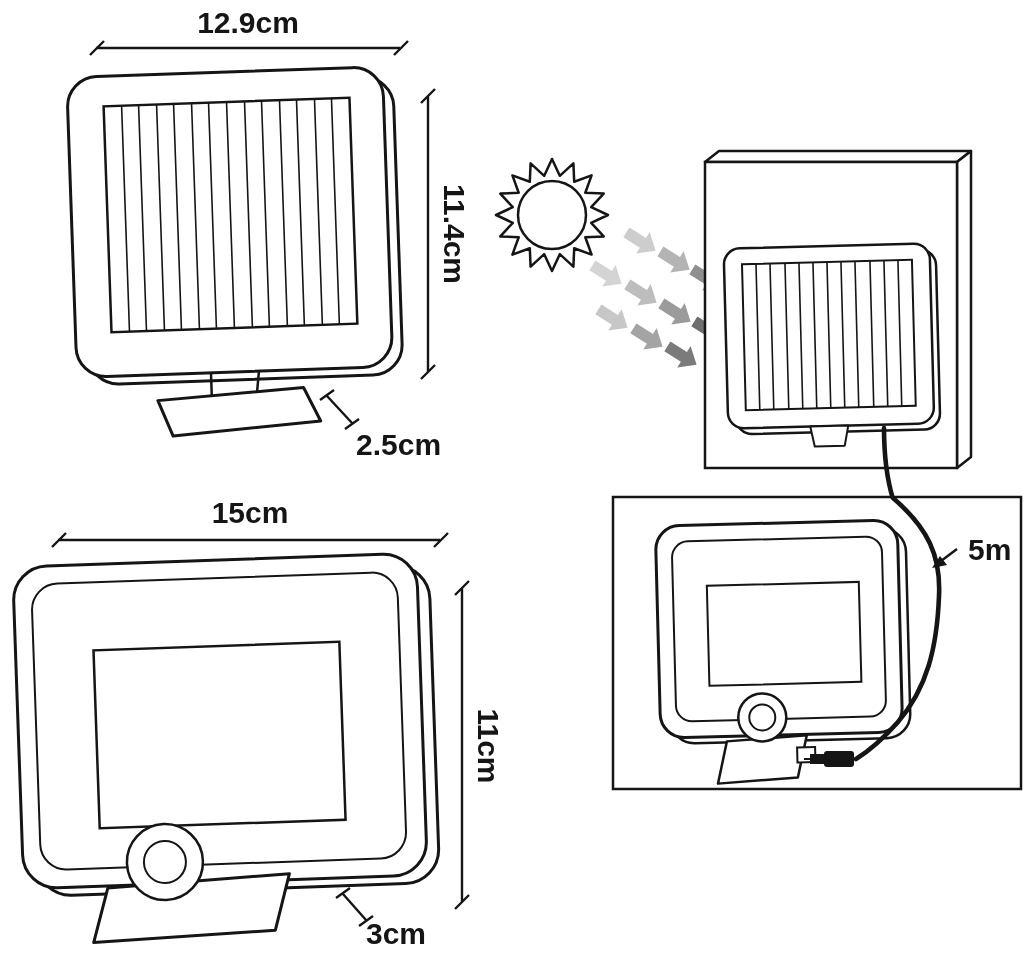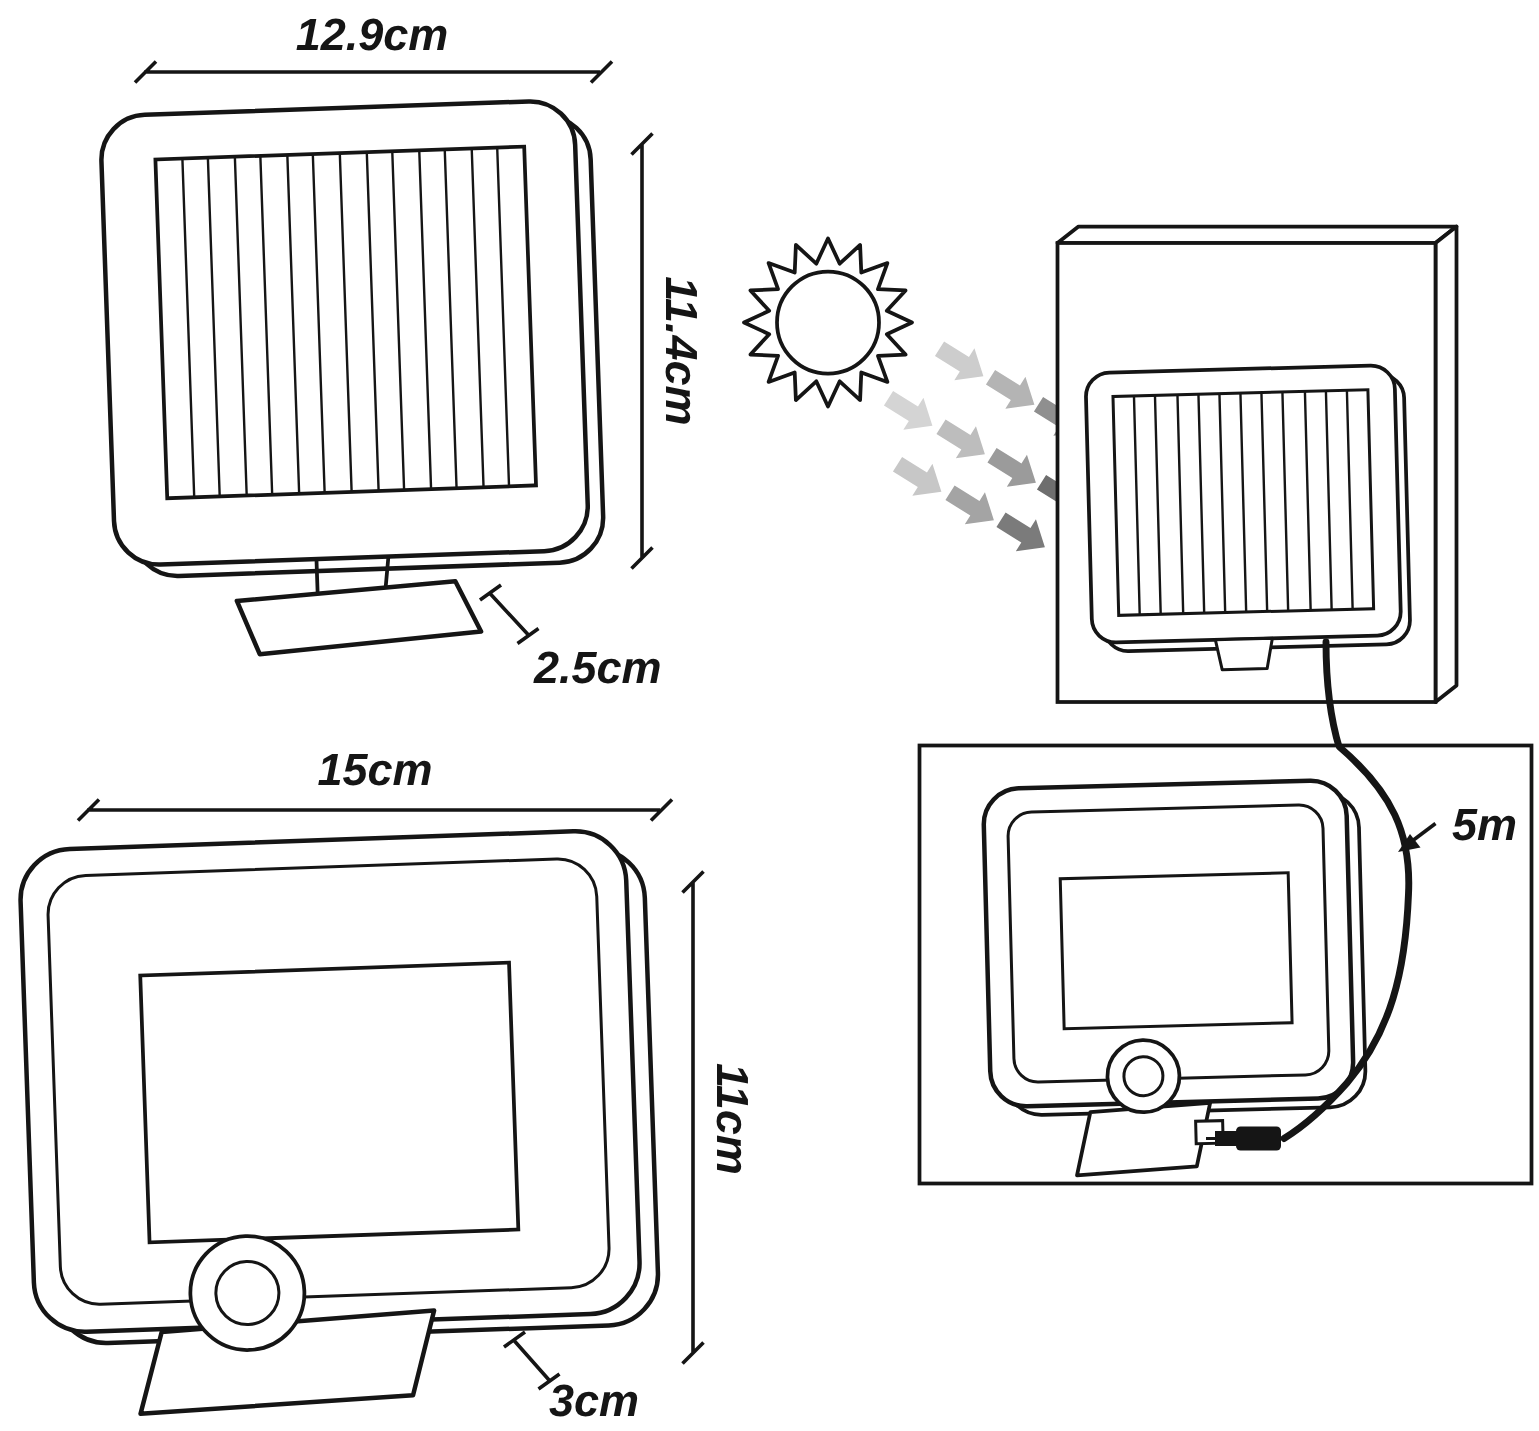--- a/index.html
+++ b/index.html
@@ -1,16 +1,16 @@
 <!DOCTYPE html>
 <html><head>
 <meta charset="utf-8">
 <style>
   html,body{margin:0;padding:0;background:#ffffff;}
-  .page{width:1026px;height:954px;background:#ffffff;position:relative;overflow:hidden;font-style:italic;}
+  .page{width:1026px;height:954px;background:#ffffff;position:relative;overflow:hidden;}
   svg{display:block;}
   .s3{stroke:#151515;stroke-width:3;fill:none;}
   .s25{stroke:#151515;stroke-width:2.5;fill:none;}
   .s2{stroke:#151515;stroke-width:2;fill:none;}
   .s16{stroke:#151515;stroke-width:1.6;fill:none;}
   .fw{fill:#ffffff;}
   .dim{stroke:#151515;stroke-width:2.4;fill:none;}
   .cable{stroke:#151515;stroke-width:4.6;fill:none;stroke-linecap:round;}
   .rj{stroke-linejoin:round;}
   text{font-family:"Liberation Sans","DejaVu Sans",sans-serif;font-weight:600;font-size:30px;fill:#151515;}

